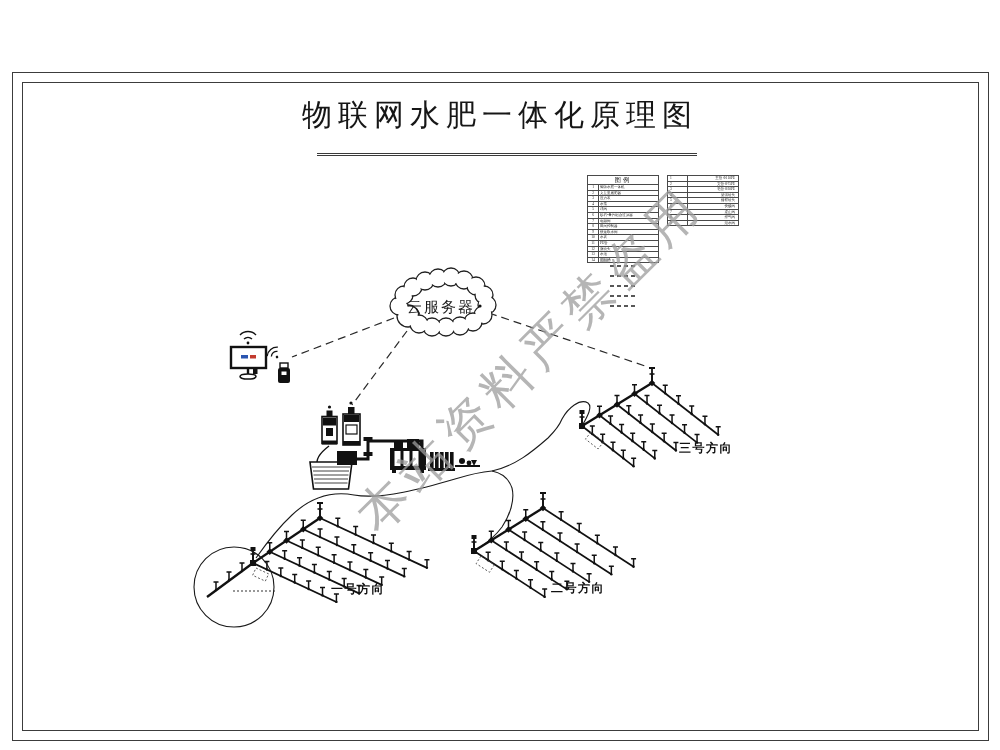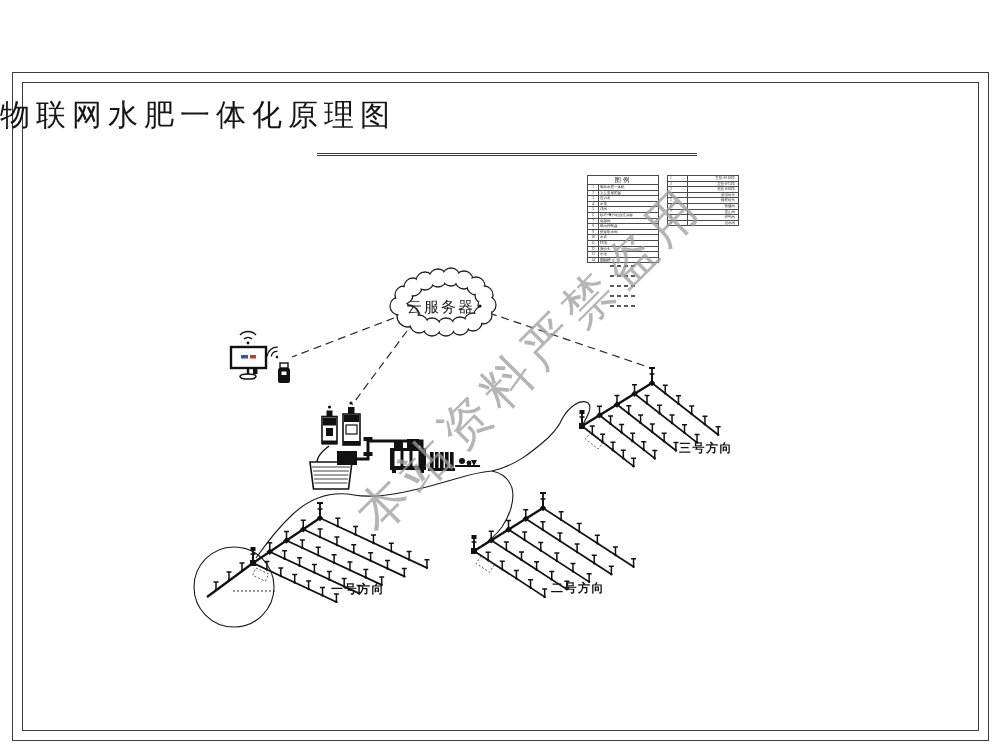--- a/index.html
+++ b/index.html
@@ -2,21 +2,21 @@
 <html><head>
 <meta charset="utf-8">
 <style>
   html,body{margin:0;padding:0;background:#fff;}
   .page{position:relative;width:1000px;height:750px;background:#ffffff;overflow:hidden;
         font-family:"Liberation Serif",serif;color:#1a1a1a;}
   .frame-outer{position:absolute;left:12px;top:72px;width:977px;height:669px;
         border:1.5px solid #3c3c3c;box-sizing:border-box;}
   .frame-inner{position:absolute;left:22px;top:82px;width:957px;height:649px;
         border:1px solid #3c3c3c;box-sizing:border-box;}
-  .title{position:absolute;left:0;top:95px;width:100%;text-align:left;
+  .title{position:absolute;left:0;top:95px;width:100%;text-align:center;
         font-size:30px;letter-spacing:6px;color:#161616;}
   .title-rule{position:absolute;left:317px;top:153px;width:380px;height:3px;
         border-top:1.8px solid #3a3a3a;border-bottom:1px solid #3a3a3a;box-sizing:border-box;}
   table.legend{position:absolute;border-collapse:collapse;background:#fff;
         font-family:"Liberation Serif",serif;color:#222;}
   table.legend,.legend td,.legend th{border:0.5px solid #4a4a4a;}
   .legend th{font-size:6.5px;font-weight:normal;height:8px;line-height:8px;padding:0;letter-spacing:2px;}
   .legend td{font-size:3.5px;height:4.6px;line-height:4.6px;padding:0 1px;white-space:nowrap;overflow:hidden;}
   #legend-left{left:587px;top:175px;width:72px;}
   #legend-left td:first-child{width:8px;text-align:center;}

